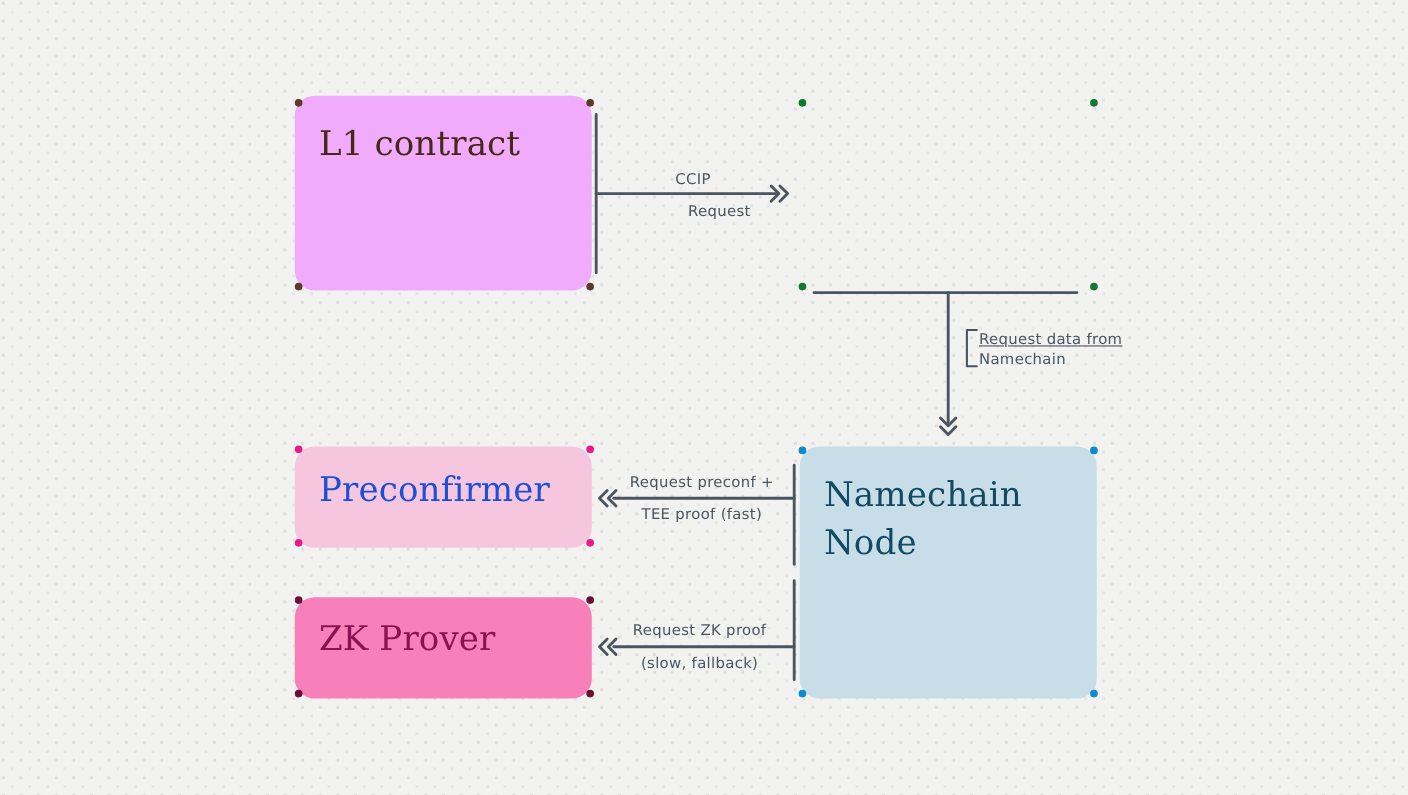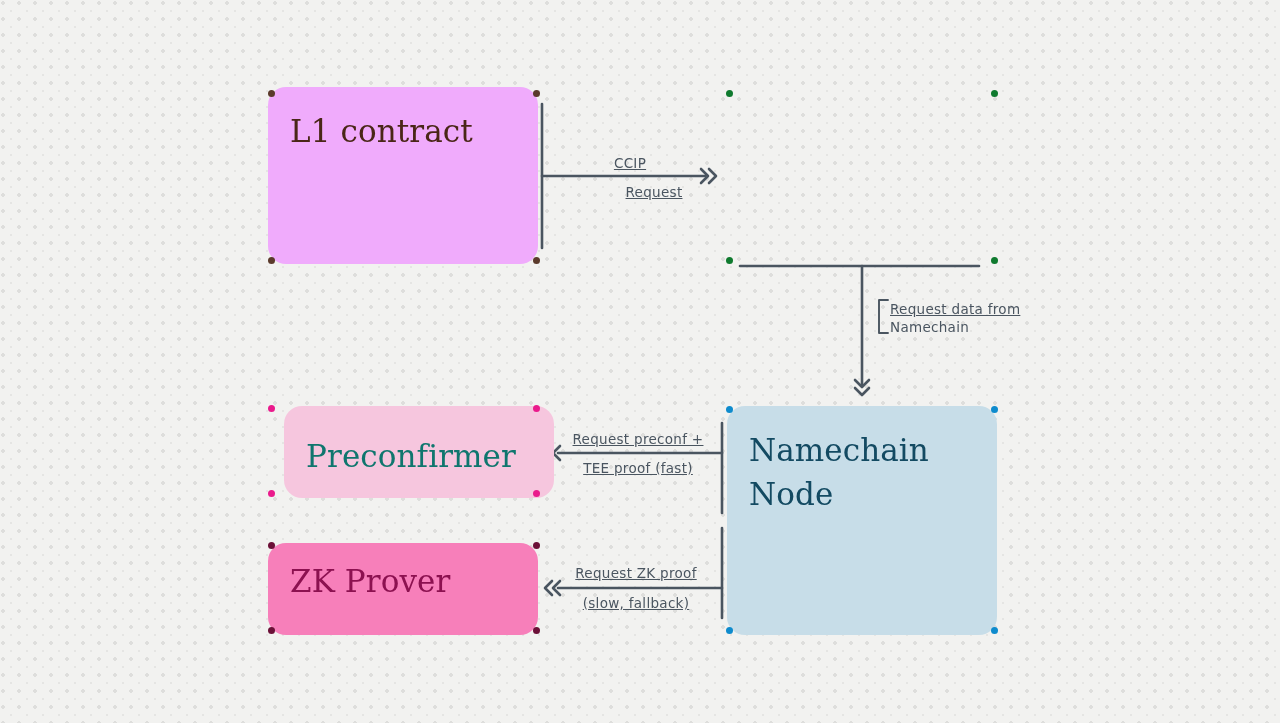--- a/index.html
+++ b/index.html
@@ -47,21 +47,21 @@
     border-radius: 50%;
   }
   .edge-label {
     position: absolute;
     font-family: "DejaVu Sans", "Liberation Sans", sans-serif;
     font-size: 13.5px;
     letter-spacing: 0.3px;
     color: #4a5560;
     white-space: nowrap;
   }
-  .lbl-center { transform: translateX(-50%); text-decoration: underline; }
+  .lbl-center { transform: translateX(-50%); }
 </style>
 </head>
 <body>
 
 <div id="canvas">
 
   <svg id="wires" viewBox="0 0 1280 723" width="1280" height="723">
     <defs>
       <g id="chev-r">
         <path d="M0,-7 L7,0 L0,7" fill="none" stroke="#4a5560" stroke-width="2.6" stroke-linecap="round" stroke-linejoin="round"></path>
@@ -107,21 +107,21 @@
   <div class="handle" style="left:268px;top:90px;background:#5b3a2b;"></div>
   <div class="handle" style="left:533px;top:90px;background:#5b3a2b;"></div>
   <div class="handle" style="left:268px;top:257px;background:#5b3a2b;"></div>
   <div class="handle" style="left:533px;top:257px;background:#5b3a2b;"></div>
 
   <div class="handle" style="left:726px;top:90px;background:#0f7a2e;"></div>
   <div class="handle" style="left:991px;top:90px;background:#0f7a2e;"></div>
   <div class="handle" style="left:726px;top:257px;background:#0f7a2e;"></div>
   <div class="handle" style="left:991px;top:257px;background:#0f7a2e;"></div>
 
-  <div class="node" style="left:284px;top:406px;width:270px;height:92px;background:#f6c6de;color:#0f766e;padding-top:28px;">Preconfirmer</div>
+  <div class="node" style="left:268px;top:406px;width:270px;height:92px;background:#f6c6de;color:#1d4ed8;padding-top:17px;">Preconfirmer</div>
   <div class="handle" style="left:268px;top:405px;background:#ea1a8c;"></div>
   <div class="handle" style="left:533px;top:405px;background:#ea1a8c;"></div>
   <div class="handle" style="left:268px;top:490px;background:#ea1a8c;"></div>
   <div class="handle" style="left:533px;top:490px;background:#ea1a8c;"></div>
 
   <div class="node" style="left:268px;top:543px;width:270px;height:92px;background:#f77fba;color:#8c1150;padding-top:16px;">ZK Prover</div>
   <div class="handle" style="left:268px;top:542px;background:#6b1037;"></div>
   <div class="handle" style="left:533px;top:542px;background:#6b1037;"></div>
   <div class="handle" style="left:268px;top:627px;background:#6b1037;"></div>
   <div class="handle" style="left:533px;top:627px;background:#6b1037;"></div>

